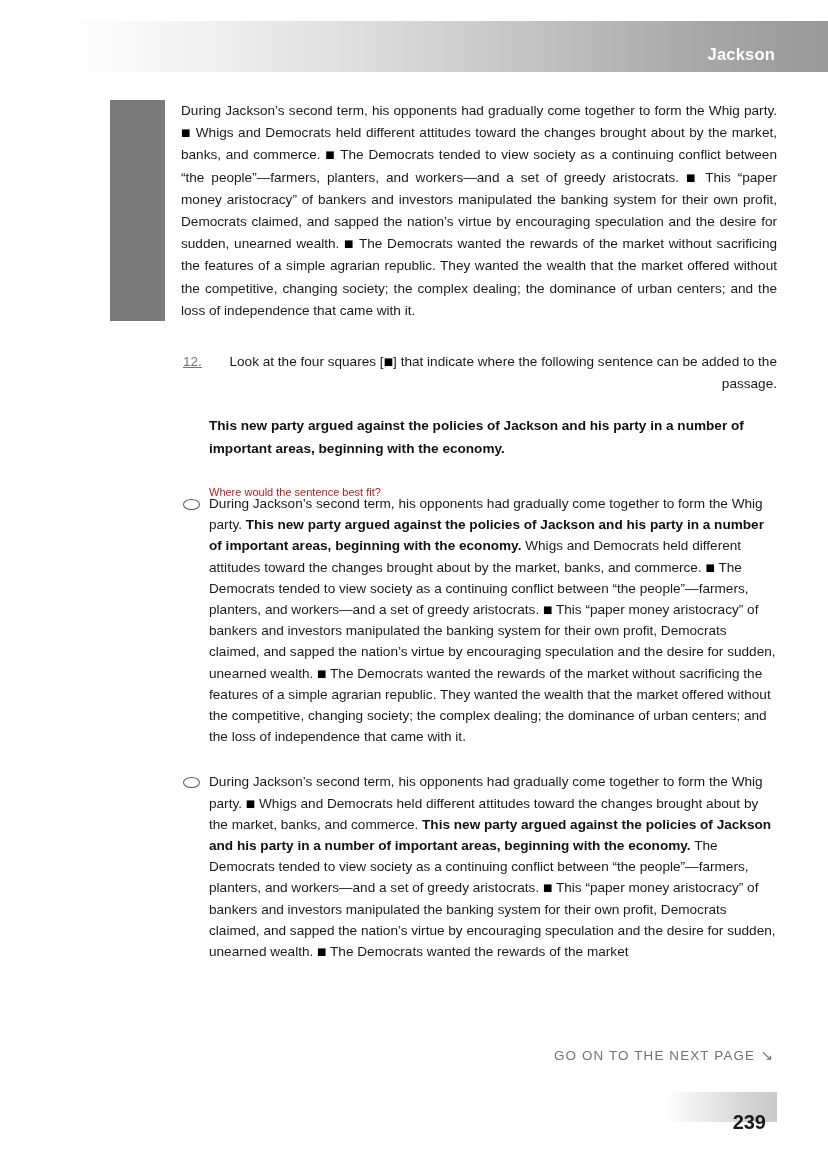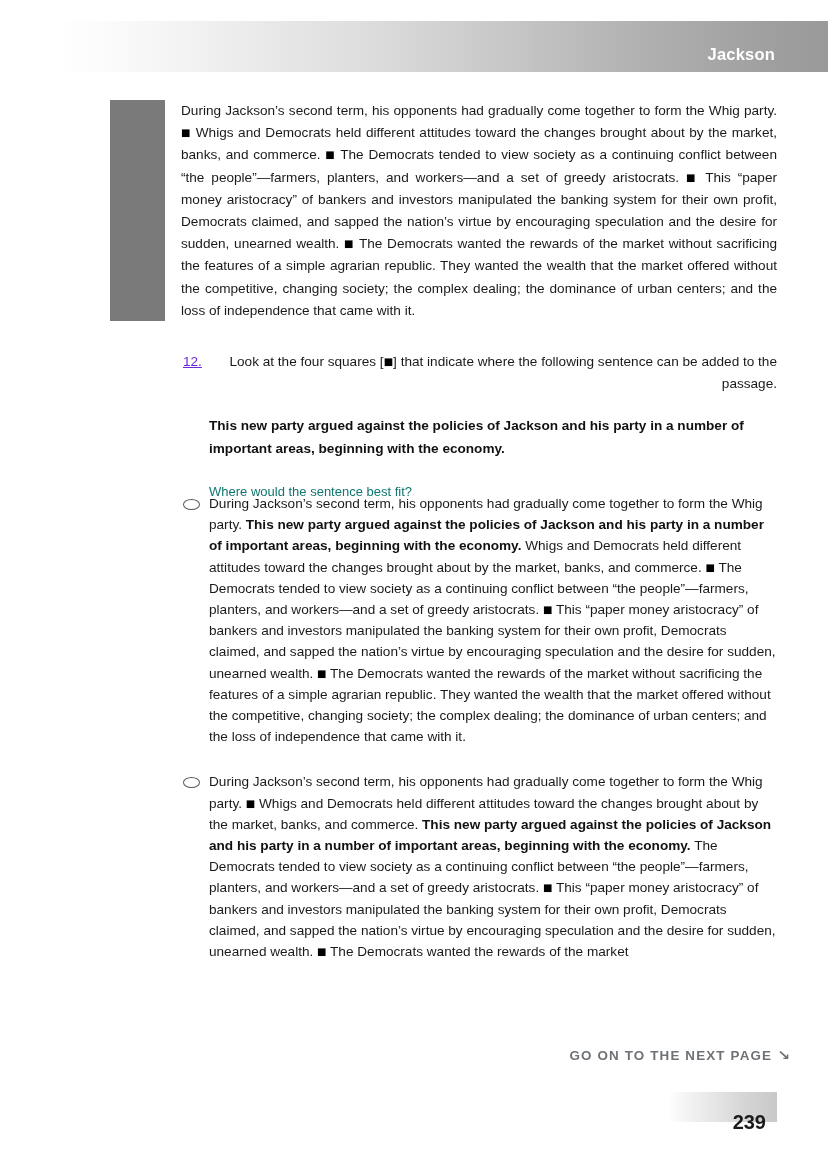--- a/index.html
+++ b/index.html
@@ -80,43 +80,43 @@
   }
   .question-row {
     display: flex;
     align-items: flex-start;
   }
   .question-number {
     width: 26px;
     flex: 0 0 26px;
     font-size: 13.6px;
     line-height: 22.2px;
-    color: #6d28d9;
+    color: #737373;
     text-decoration: underline;
   }
   .question-stem {
     flex: 1 1 auto;
     font-size: 13.6px;
     line-height: 22.2px;
     color: #1a1a1a;
     text-align: right;
   }
   .inserted-sentence {
     margin: 20px 0 0 26px;
     width: 548px;
     font-size: 13.6px;
     line-height: 22.4px;
     font-weight: bold;
     color: #111111;
   }
   .question-prompt {
     margin: 21px 0 12px 26px;
-    font-size: 13px;
-    line-height: 22.2px;
-    color: #0f766e;
+    font-size: 11px;
+    line-height: 22.2px;
+    color: #b91c1c;
   }
 
   
   .options {
     position: absolute;
     left: 183px; top: 493px;
     width: 594px;
   }
   .option {
     display: flex;
@@ -148,23 +148,23 @@
     font-family: "DejaVu Sans", sans-serif;
     font-size: 10px;
     line-height: 1;
     vertical-align: 1px;
     color: #000000;
   }
 
   
   .footer-note {
     position: absolute;
-    right: 37px; top: 1047px;
+    right: 54px; top: 1047px;
     font-size: 13.4px;
-    font-weight: bold;
+    font-weight: normal;
     letter-spacing: 1.15px;
     color: #6e7276;
     white-space: nowrap;
   }
   .footer-arrow {
     display: inline-block;
     margin-left: 6px;
     font-family: "DejaVu Sans", sans-serif;
     font-size: 14px;
     transform: scaleX(1.1);

